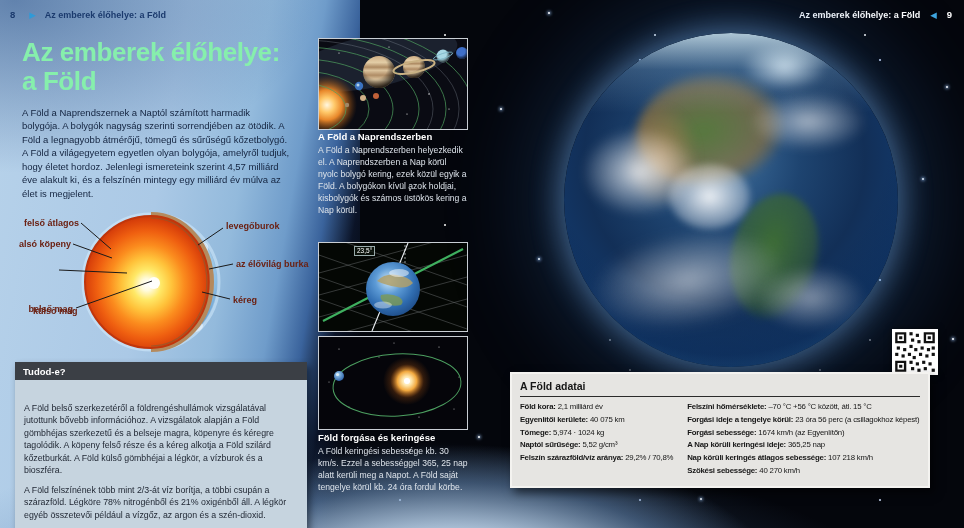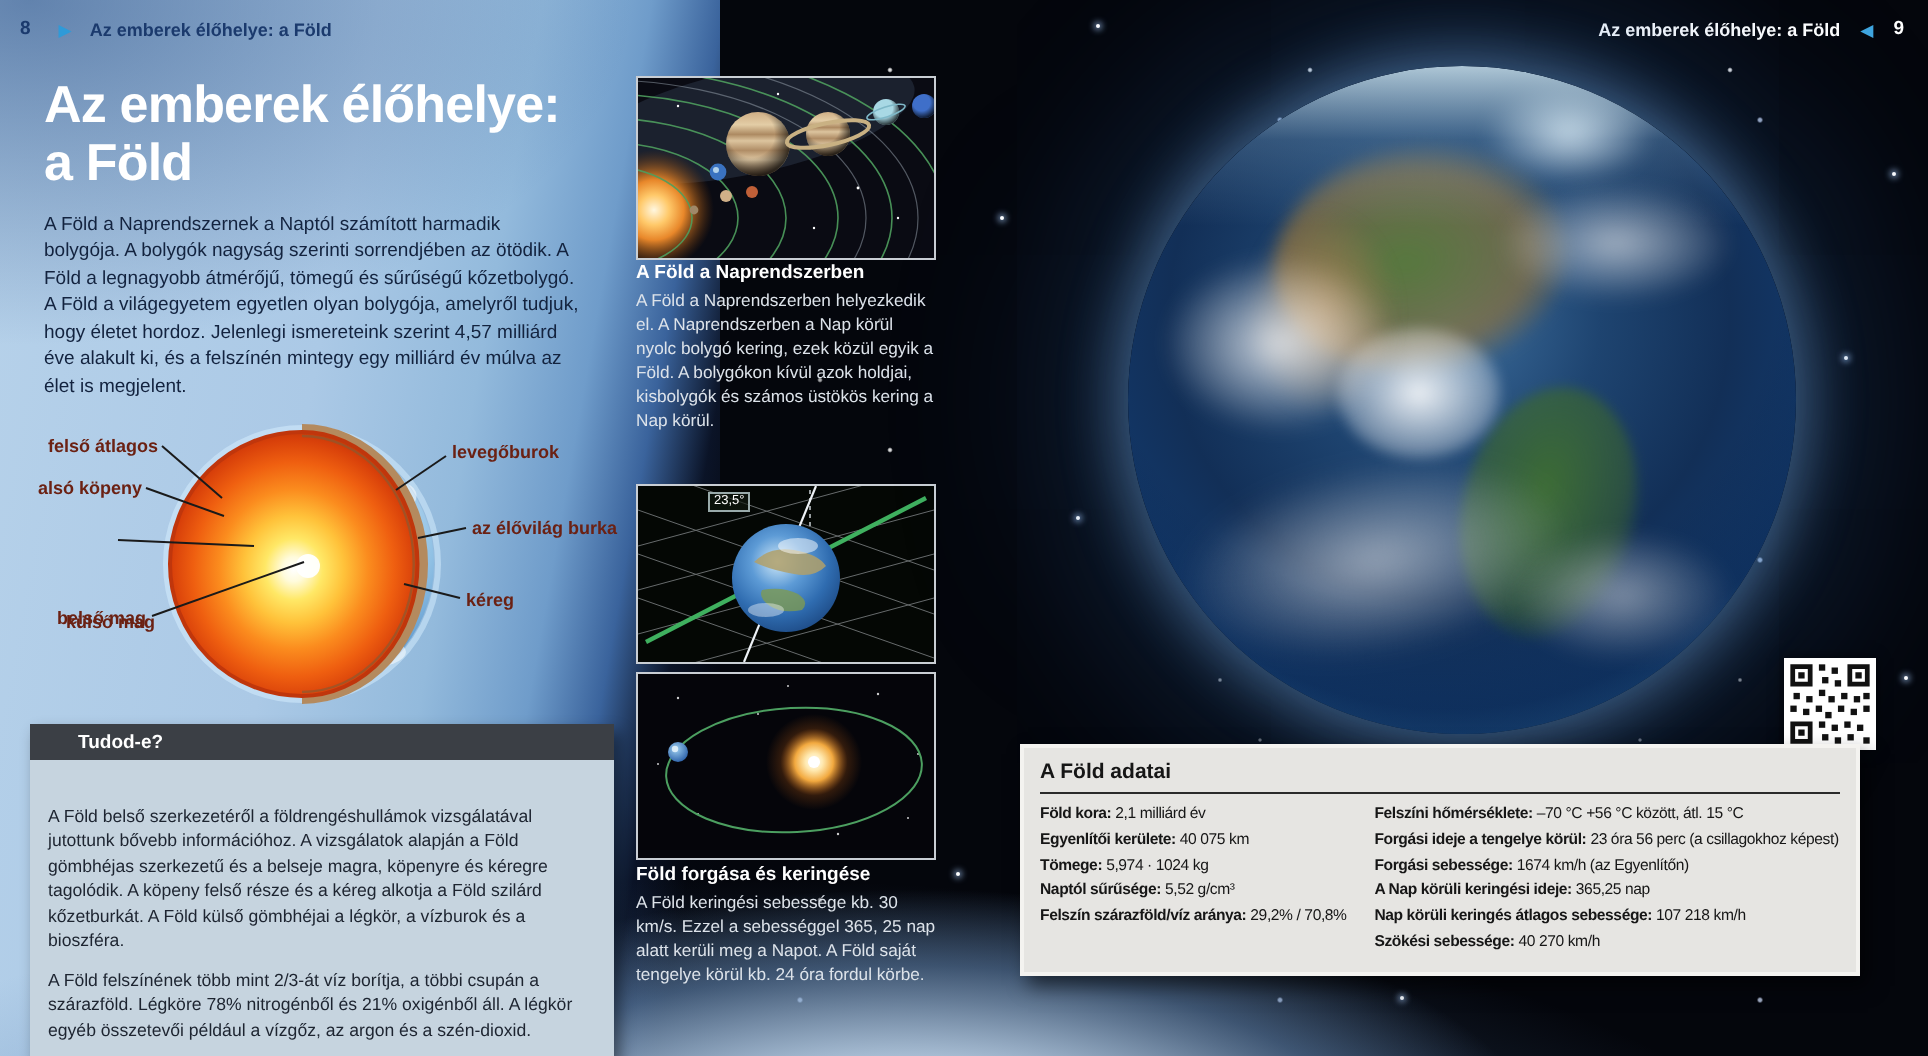--- a/index.html
+++ b/index.html
@@ -33,34 +33,34 @@
   .hdr{position:absolute;top:9px;display:flex;align-items:center;}
   .hdr-left{left:10px;color:#1b3a6d;}
   .hdr-left .pagenum{font-size:9.5px;font-weight:bold;}
   .hdr-left .tri{color:#2f9ad8;font-size:8.5px;margin:0 9px 0 14px;}
   .hdr-left .chap{font-size:9px;font-weight:bold;}
   .hdr-right{right:12px;color:#fff;}
   .hdr-right .chap{font-size:9px;font-weight:bold;}
   .hdr-right .tri{color:#3fa6e0;font-size:8.5px;margin:0 10px;}
   .hdr-right .pagenum{font-size:9.5px;font-weight:bold;}
   
-  .title{position:absolute;left:22px;top:38px;color:#ffffff;font-size:26px;font-weight:bold;
+  .title{position:absolute;left:22px;top:38px;color:#86efac;font-size:26px;font-weight:bold;
     line-height:1.13;letter-spacing:-.4px;}
   .intro{position:absolute;left:22px;top:106px;width:268px;font-size:9.5px;line-height:1.42;
     color:#13233f;}
   
   .earth-diagram{position:absolute;left:15px;top:212px;width:292px;height:145px;}
   .earth-diagram svg{position:absolute;left:0;top:0;}
   .dlabel{position:absolute;font-size:9px;font-weight:bold;color:#6b2113;white-space:nowrap;}
   .dlabel.r{text-align:right;}
   
   .knowbox{position:absolute;left:15px;top:362px;width:292px;
     box-shadow:3px 4px 7px rgba(0,0,0,.45);}
   .knowbox .bar{background:#3b3f45;color:#fff;font-size:9.5px;font-weight:bold;
-    padding:4px 8px 3px 24px;}
+    padding:4px 8px 3px 8px;}
   .knowbox .body{background:#c6d4df;color:#1d2430;font-size:8.8px;line-height:1.42;
     padding:22px 9px 9px 9px;}
   .knowbox .body p{margin:0;}
   .knowbox .body p + p{margin-top:7px;}
   
   .fig{position:absolute;border:1px solid #c9ced4;background:#060810;}
   .fig svg{display:block;}
   .fig-solar{left:318px;top:38px;width:148px;height:90px;}
   .fig-tilt{left:318px;top:242px;width:148px;height:88px;}
   .fig-orbit{left:318px;top:336px;width:148px;height:92px;}

